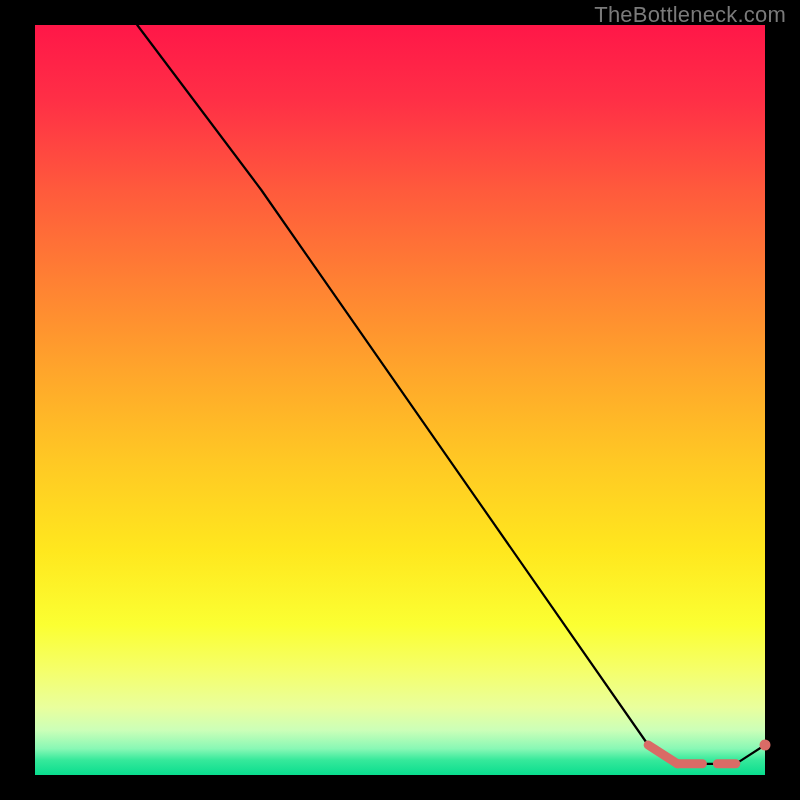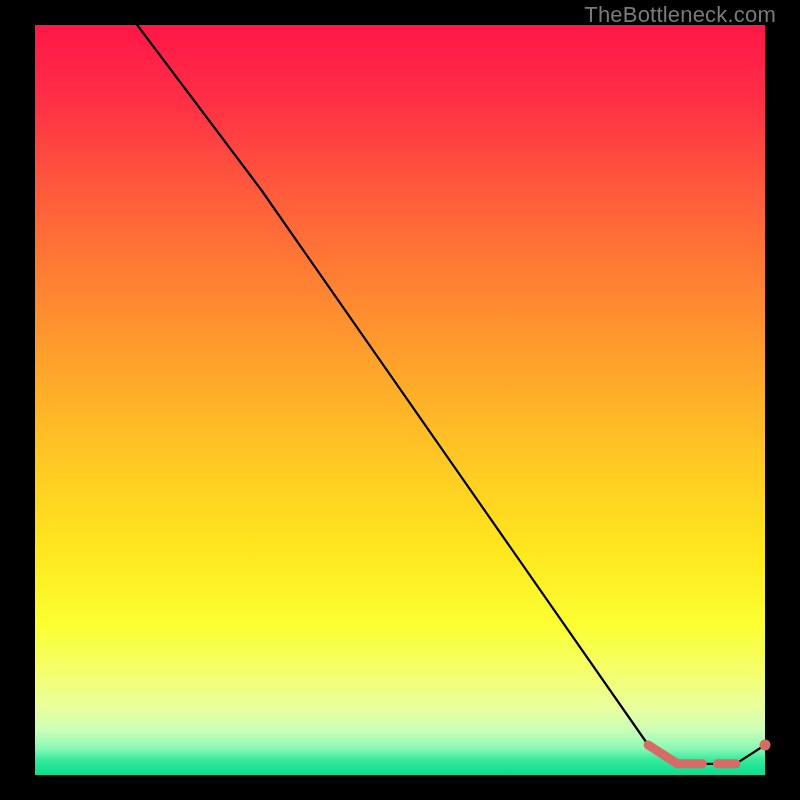--- a/index.html
+++ b/index.html
@@ -12,21 +12,21 @@
   }
   .frame {
     position: relative;
     width: 800px;
     height: 800px;
     background: #000;
   }
   .watermark {
     position: absolute;
     top: 2px;
-    right: 24px;
+    right: 14px;
     color: #7a7a7a;
     font-family: Arial, Helvetica, sans-serif;
     font-size: 22px;
     letter-spacing: 0.2px;
     user-select: none;
   }
   .plot-area {
     position: absolute;
     left: 35px;
     top: 25px;

